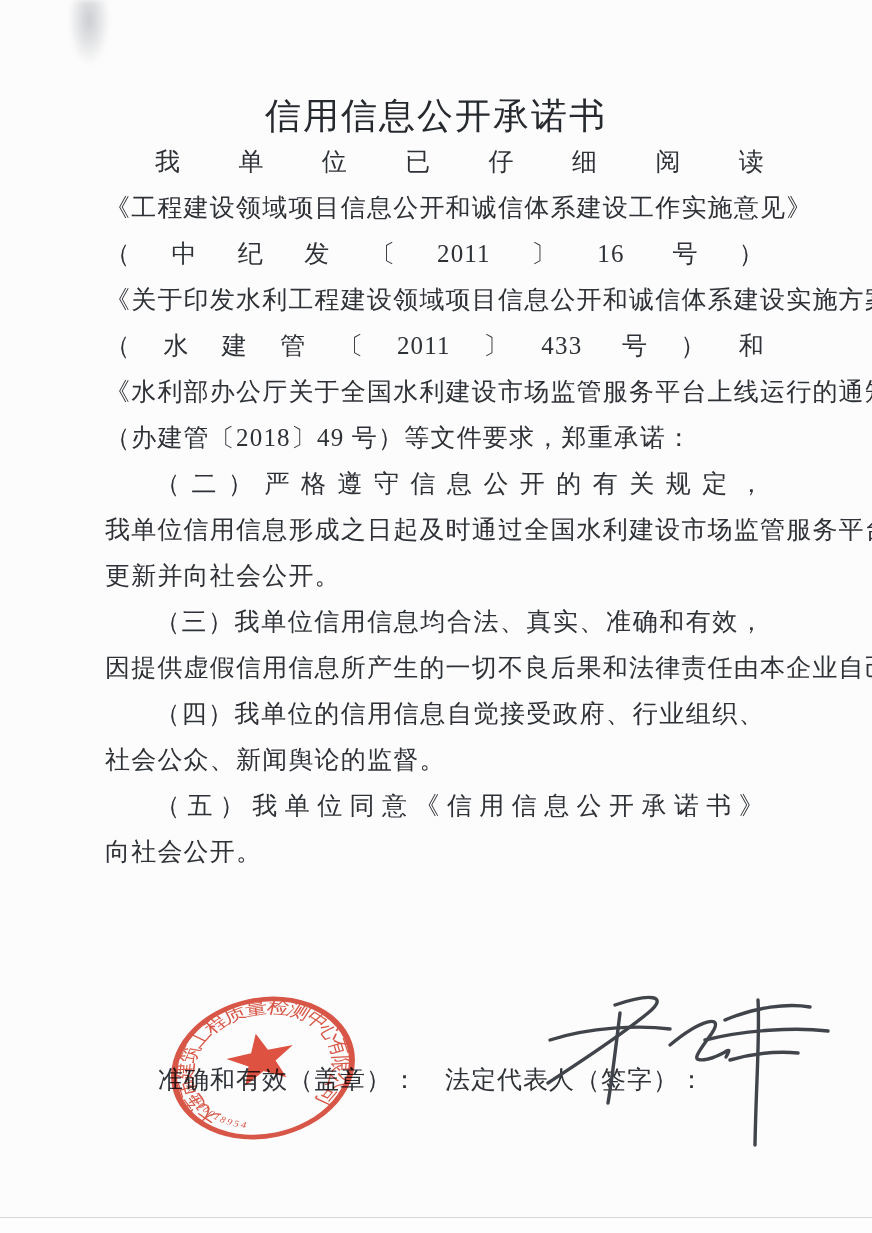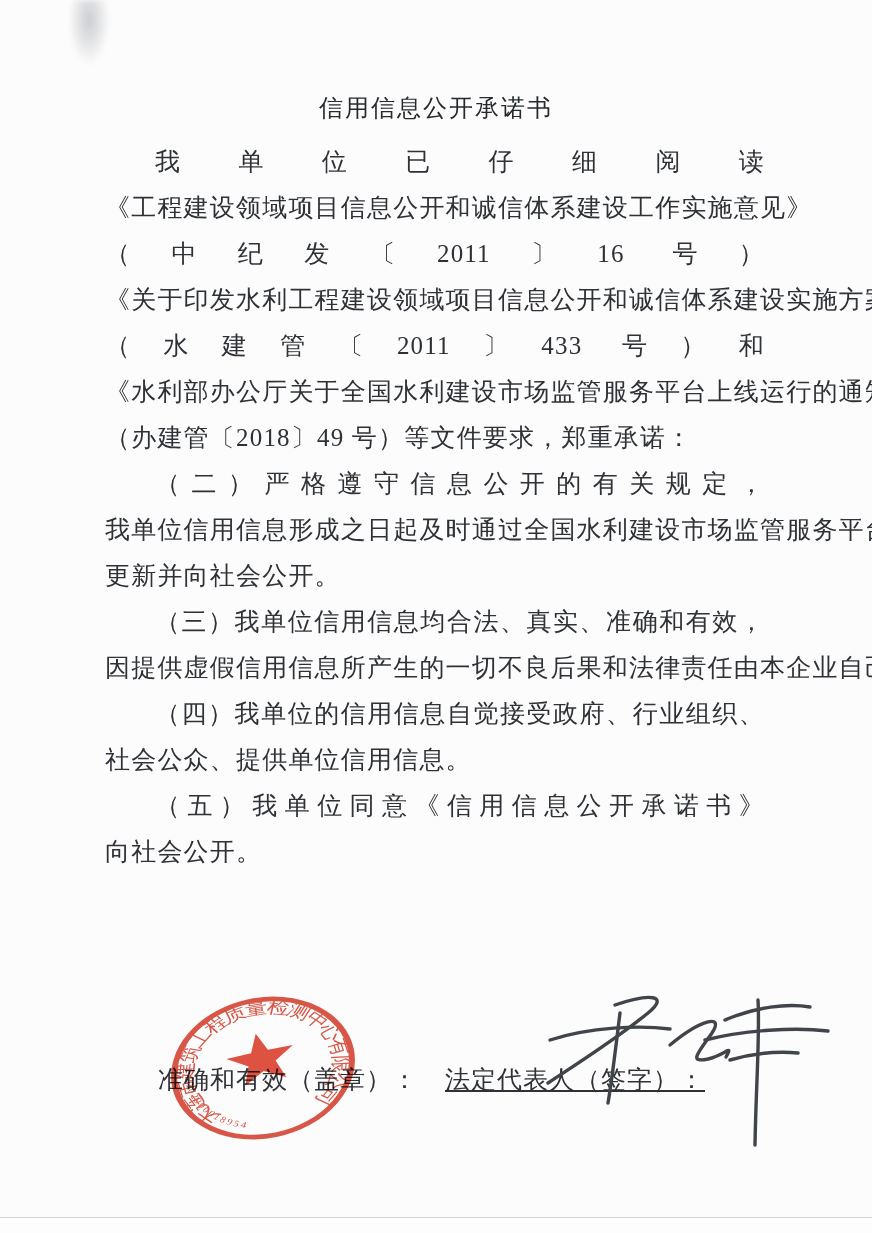--- a/index.html
+++ b/index.html
@@ -15,21 +15,21 @@
   .smudge{
     position:absolute;left:68px;top:0;width:42px;height:66px;
     background:radial-gradient(ellipse at 50% 30%, rgba(110,115,125,.35), rgba(110,115,125,0) 70%);
     filter:blur(2px);
     pointer-events:none;
   }
   .title{
     position:absolute;top:92px;left:0;width:100%;
     margin:0;
     text-align:center;
-    font-size:24px;
+    font-size:36px;
     font-weight:500;
     letter-spacing:2px;
     color:#26292e;
   }
   .body{
     position:absolute;top:139px;left:105px;width:660px;
   }
   .para{
     margin:0;
     font-size:25px;
@@ -38,21 +38,21 @@
     text-align:justify;
     text-justify:inter-character;
     text-indent:2em;
     word-break:keep-all;
   }
   .footer{
     position:absolute;top:1063px;left:0;width:100%;
     font-size:25px;letter-spacing:1px;line-height:34px;
   }
   .company-label{position:absolute;left:158px;top:0;}
-  .rep-label{position:absolute;left:445px;top:0;text-decoration:underline;}
+  .rep-label{position:absolute;left:445px;top:0;}
   .seal{
     position:absolute;left:155px;top:973px;width:220px;height:200px;
     mix-blend-mode:multiply;opacity:.88;
     pointer-events:none;
   }
   .seal text{font-family:"Liberation Serif","DejaVu Serif",serif;}
   .signature{
     position:absolute;left:520px;top:985px;width:340px;height:170px;
     pointer-events:none;
   }
@@ -68,21 +68,21 @@
 <div class="page">
 
   <div class="smudge"></div>
 
   <h1 class="title">信用信息公开承诺书</h1>
 
   <div class="body" id="paragraphs">
       <p class="para">我单位已仔细阅读《工程建设领域项目信息公开和诚信体系建设工作实施意见》（中纪发〔2011〕16 号）《关于印发水利工程建设领域项目信息公开和诚信体系建设实施方案的通知》（水建管〔2011〕433 号）和《水利部办公厅关于全国水利建设市场监管服务平台上线运行的通知》（办建管〔2018〕49 号）等文件要求，郑重承诺：</p>
       <p class="para">（二）严格遵守信息公开的有关规定，我单位信用信息形成之日起及时通过全国水利建设市场监管服务平台填报、更新并向社会公开。</p>
       <p class="para">（三）我单位信用信息均合法、真实、准确和有效，因提供虚假信用信息所产生的一切不良后果和法律责任由本企业自己承担。</p>
-      <p class="para">（四）我单位的信用信息自觉接受政府、行业组织、社会公众、提供单位信用信息。</p>
+      <p class="para">（四）我单位的信用信息自觉接受政府、行业组织、社会公众、新闻舆论的监督。</p>
       <p class="para">（五）我单位同意《信用信息公开承诺书》向社会公开。</p>
     </div>
 
   <div class="footer">
     <span class="company-label">准确和有效（盖章）：</span>
     <span class="rep-label">法定代表人（签字）：</span>
   </div>
 
   <svg class="signature" viewBox="0 0 340 170" xmlns="http://www.w3.org/2000/svg">
     <g fill="none" stroke="#41454b" stroke-width="3.4" stroke-linecap="round">

